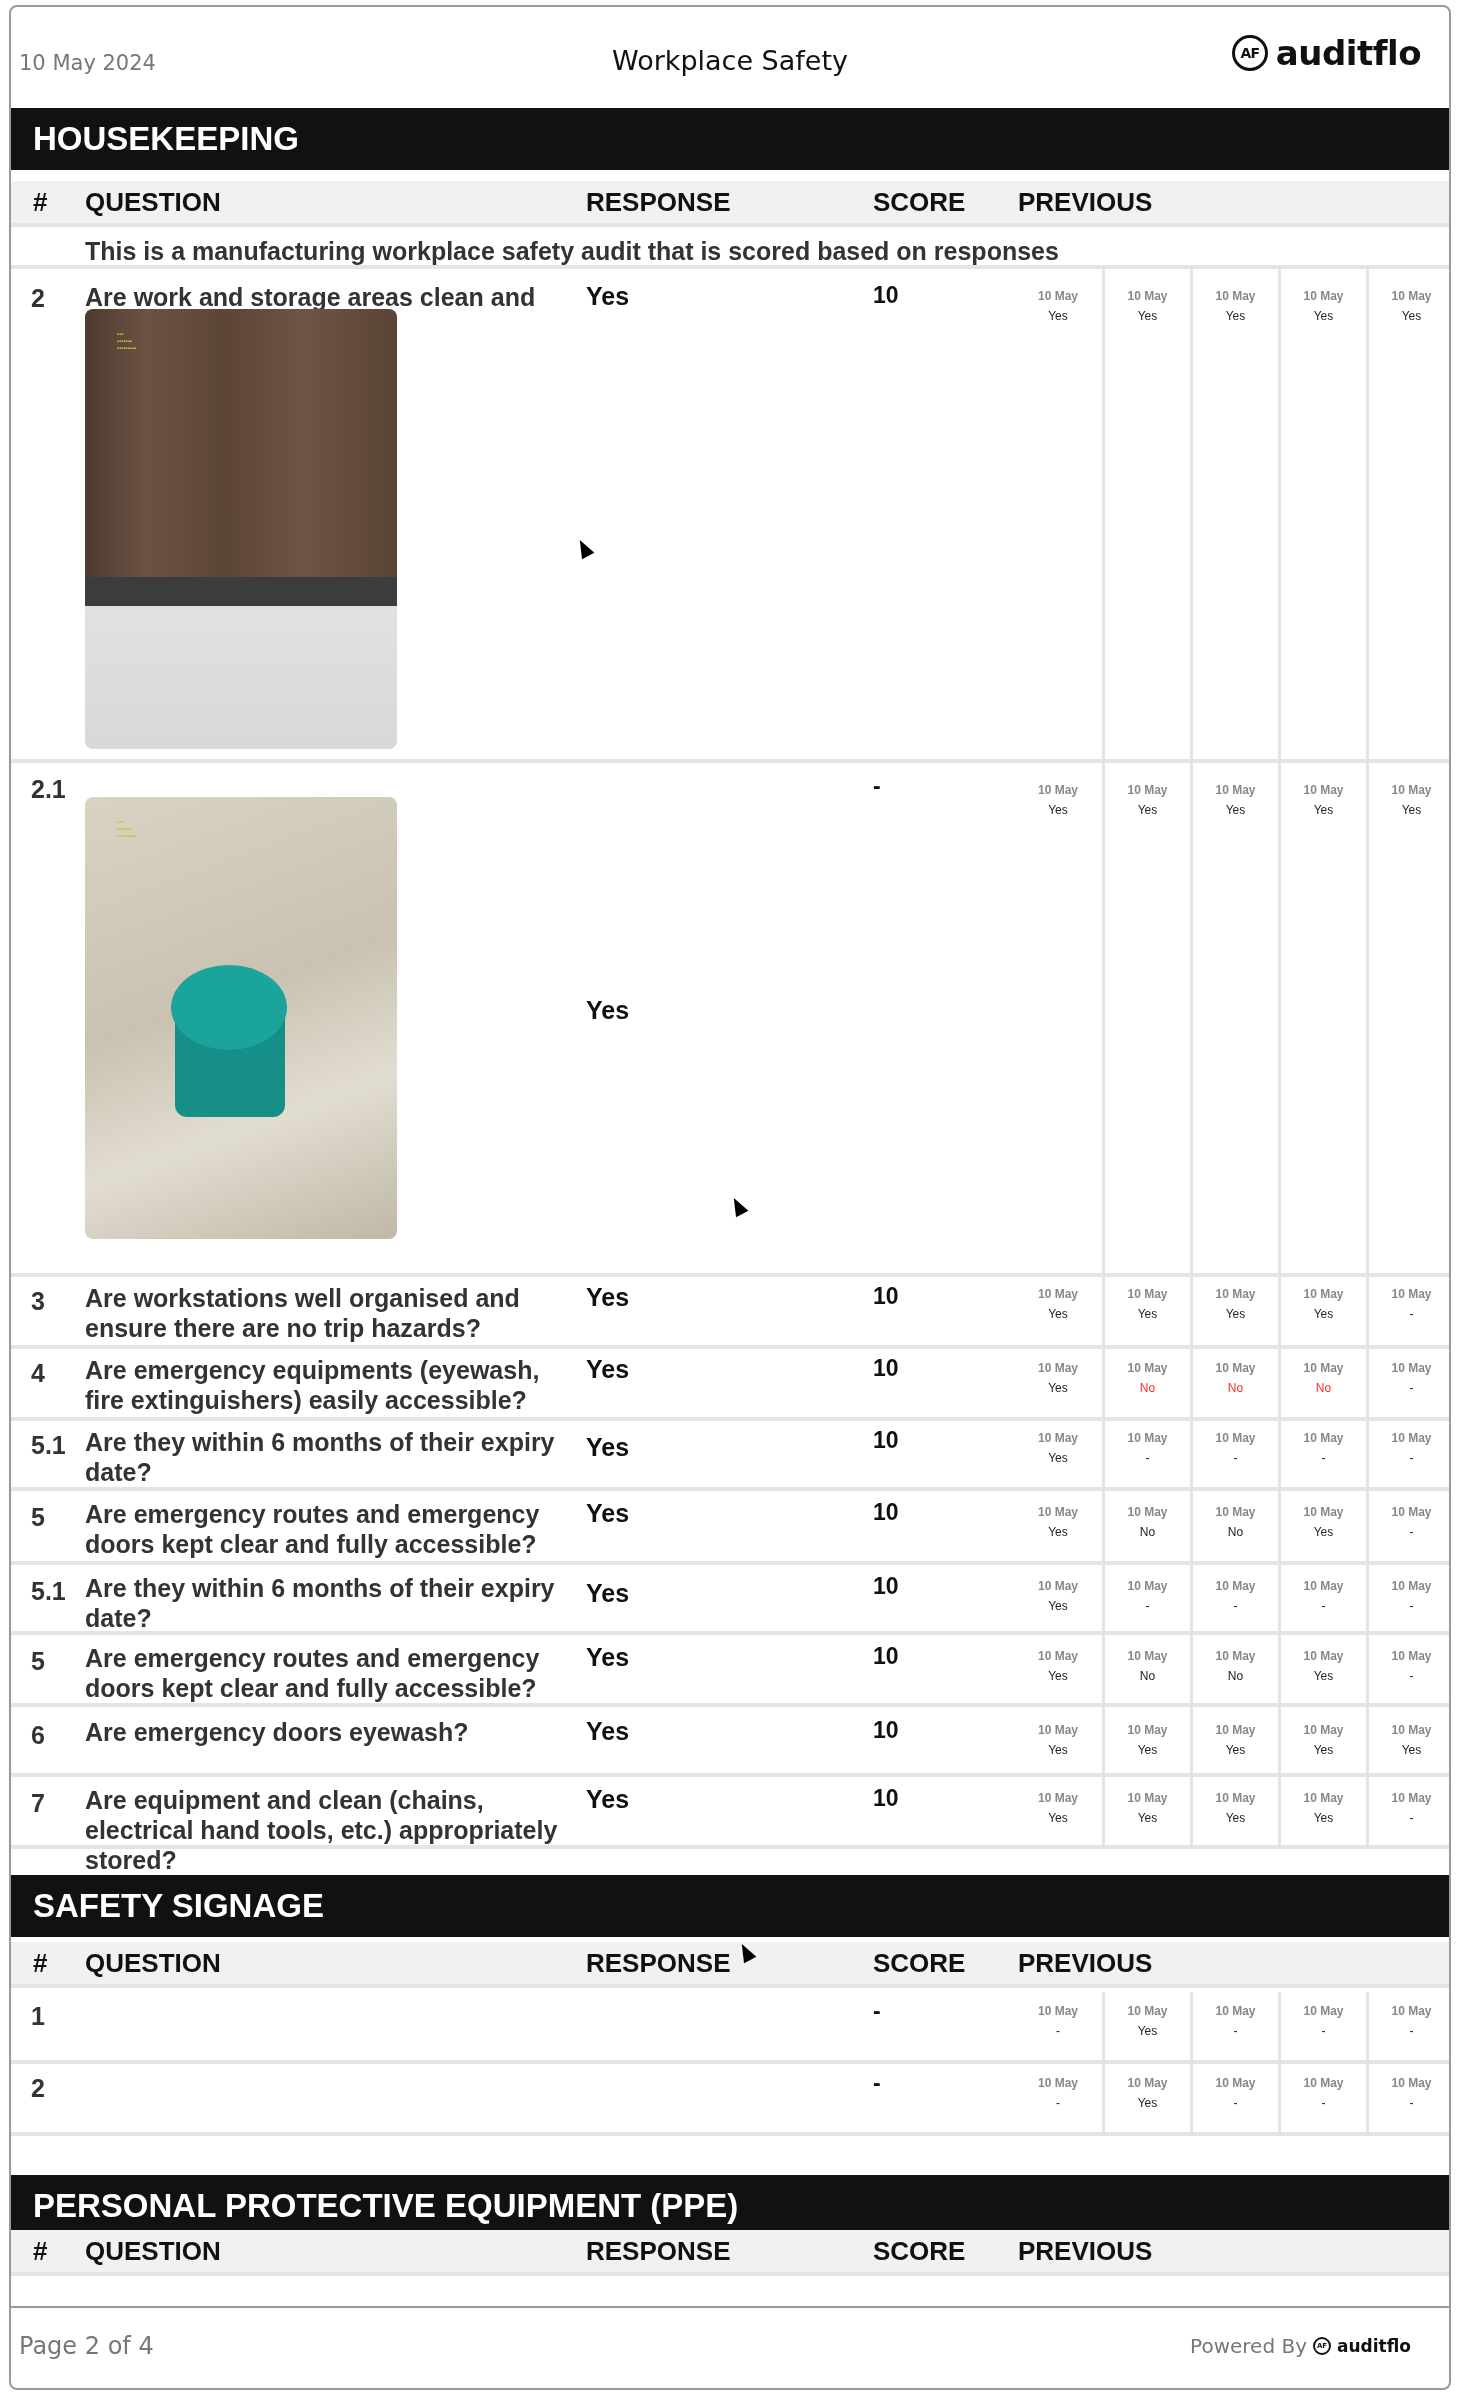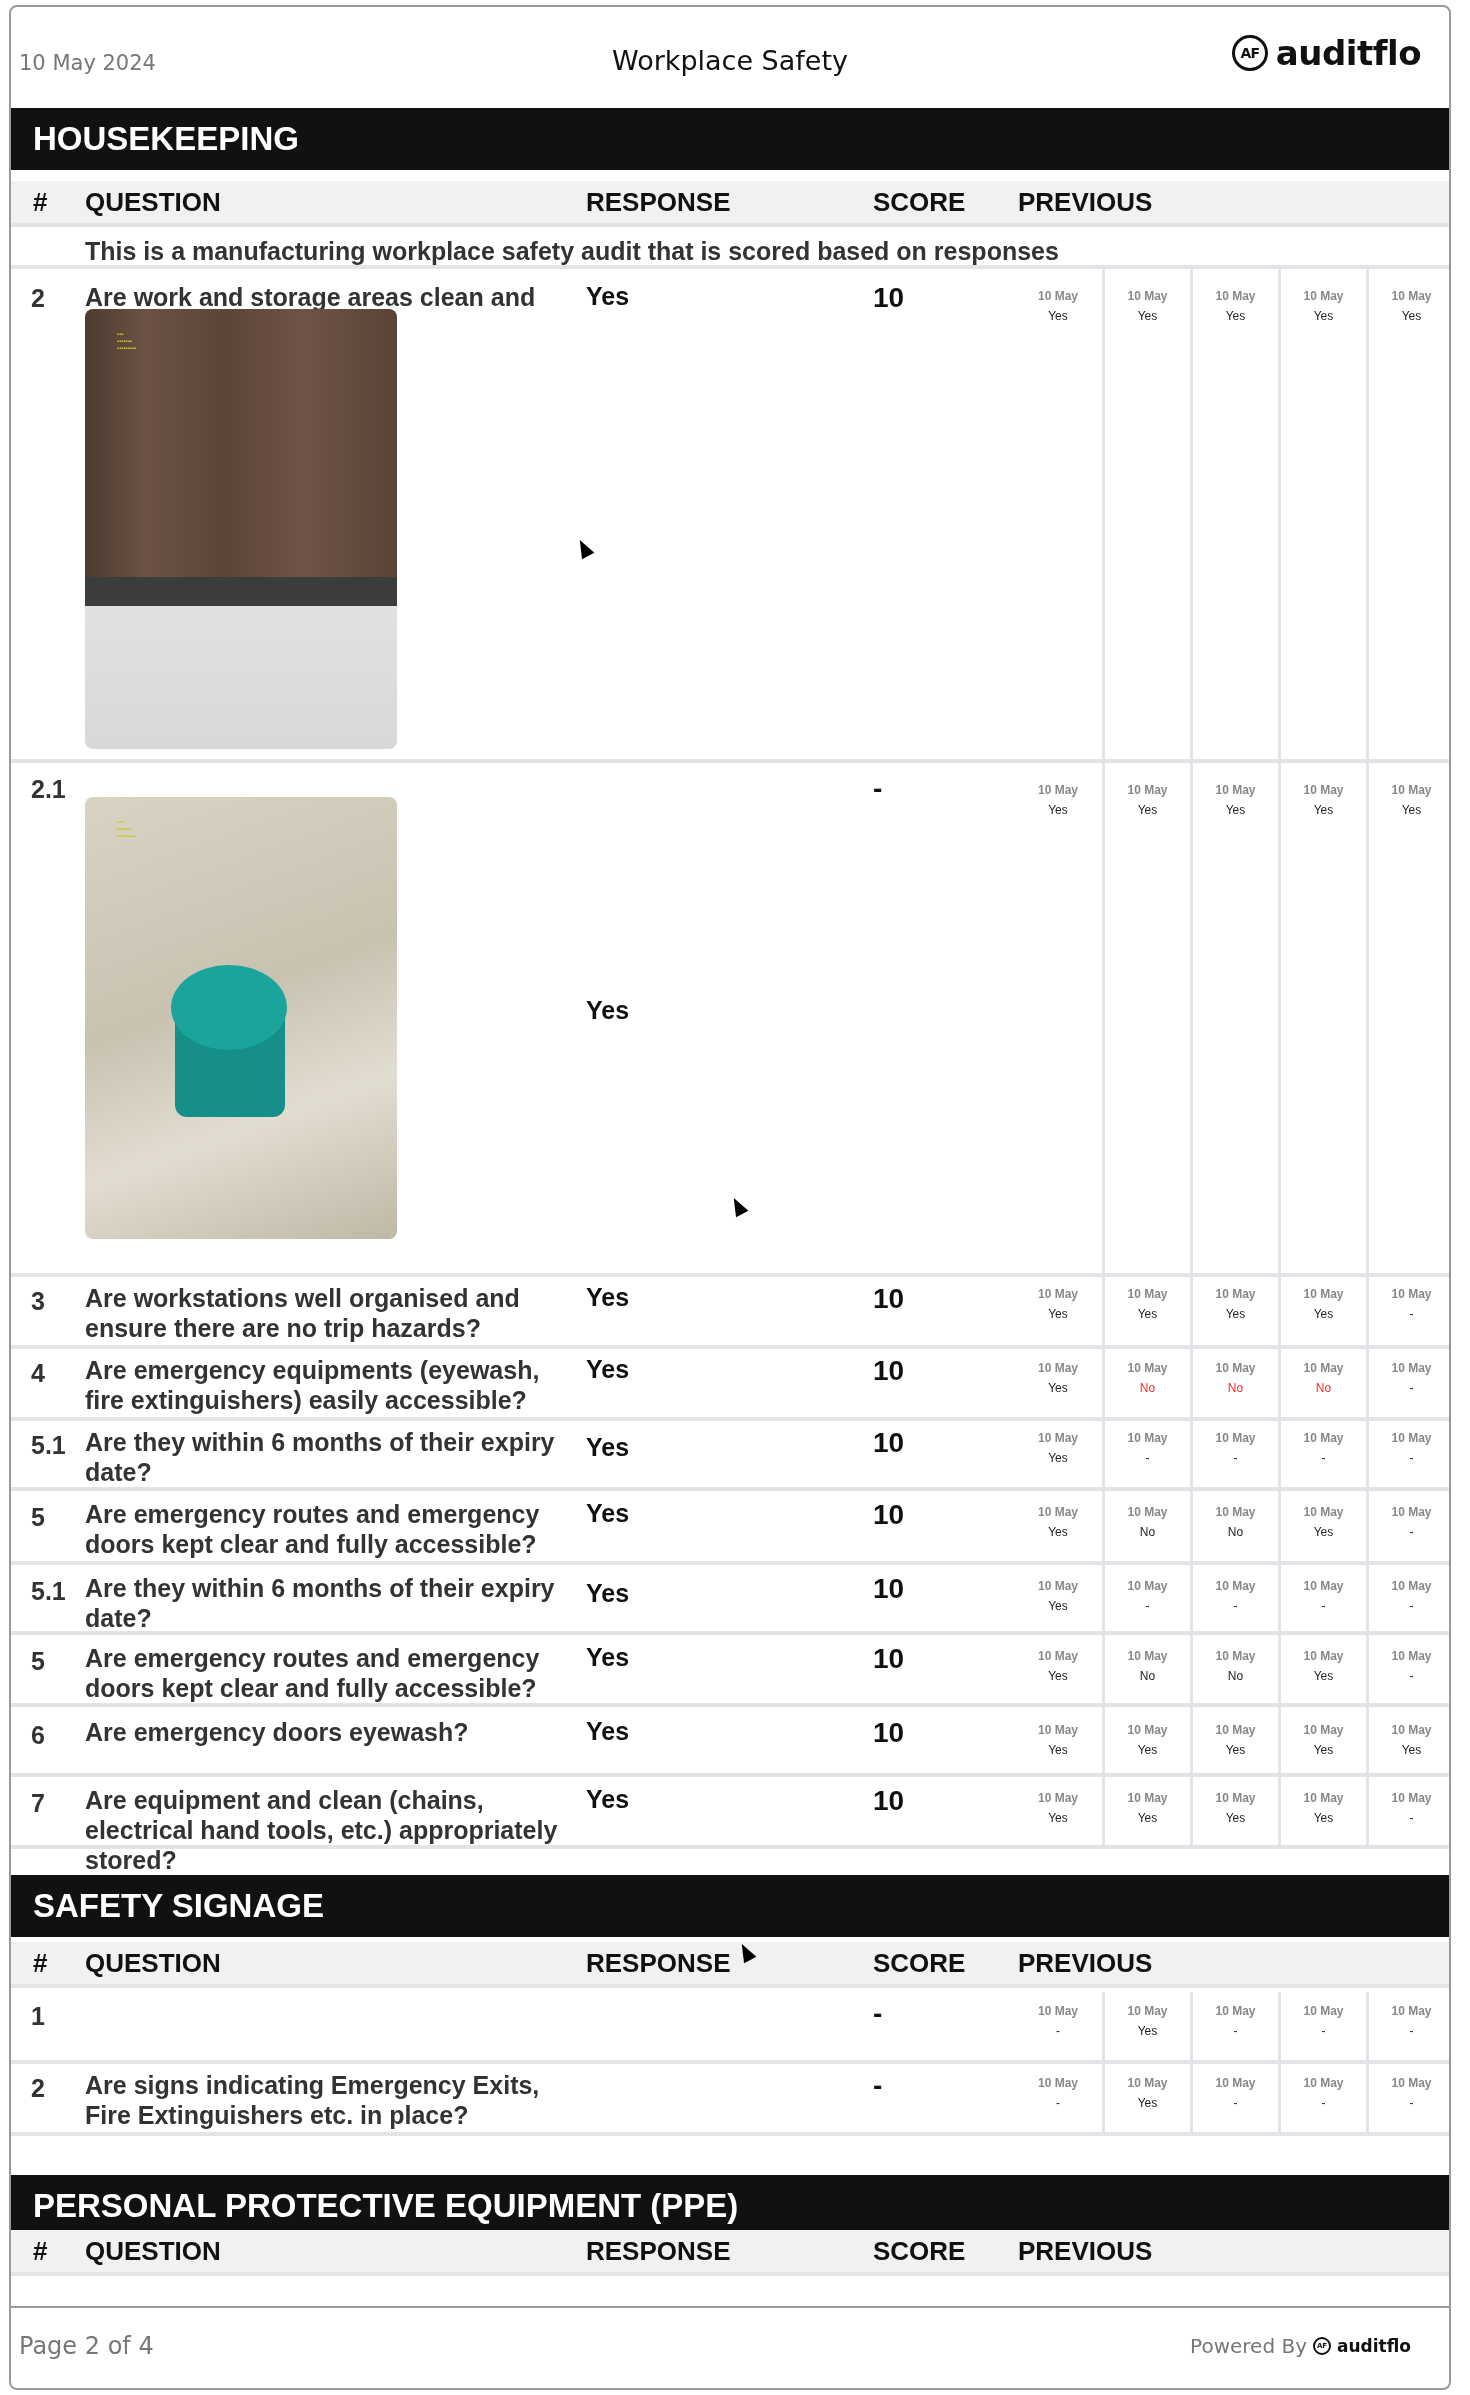--- a/index.html
+++ b/index.html
@@ -31,21 +31,21 @@
   .col-head {
     position: absolute; left: 0; width: 100%; height: 46px; background: #f1f1f1;
     border-bottom: 4px solid #e3e3e8;
   }
   .col-head span { position: absolute; top: 6px; font-size: 26px; font-weight: bold; color: #111; }
 
   .row { position: absolute; left: 0; width: 100%; border-bottom: 4px solid #e3e3e8; }
   .row .num { position: absolute; left: 20px; font-size: 25px; font-weight: bold; color: #333; }
   .row .q { position: absolute; left: 74px; width: 500px; font-size: 25px; font-weight: bold; color: #333; line-height: 30px; }
   .row .resp { position: absolute; left: 575px; font-size: 25px; font-weight: bold; color: #111; }
-  .row .score { position: absolute; left: 862px; font-size: 28px; font-weight: bold; color: #111; }
+  .row .score { position: absolute; left: 862px; font-size: 23px; font-weight: bold; color: #111; }
   .prev { position: absolute; left: 1003px; top: 0; bottom: 0; display: flex; }
   .prev .cell {
     width: 88px; border-left: 3px solid #e3e3e8; text-align: center; padding-top: 20px; height: 100%;
   }
   .prev .cell:first-child { border-left: none; }
   .prev .cell .d { font-size: 12px; font-weight: bold; color: #888; display: block; }
   .prev .cell .v { font-size: 12px; color: #222; display: block; margin-top: 6px; }
   .prev .cell .v.no { color: #ff2a2a; }
 
   .photo { position: absolute; left: 74px; width: 312px; border-radius: 8px; overflow: hidden; }
@@ -427,21 +427,20 @@
           <span class="v">-</span>
         </div>
       <div class="cell" style="padding-top:12px">
           <span class="d">10 May</span>
           <span class="v">-</span>
         </div>
     </div>
   </div>
   <div class="row" style="top:2057px;height:72px">
     <span class="num" style="top:10px">2</span>
-    <span class="q" style="top:6px">Are signs indicating Emergency Exits, Fire Extinguishers etc. in place?</span>
     <span class="resp" style="top:6px"></span>
     <span class="score" style="top:6px">-</span>
     <div class="prev">
       <div class="cell" style="padding-top:12px">
           <span class="d">10 May</span>
           <span class="v">-</span>
         </div>
       <div class="cell" style="padding-top:12px">
           <span class="d">10 May</span>
           <span class="v">Yes</span>

